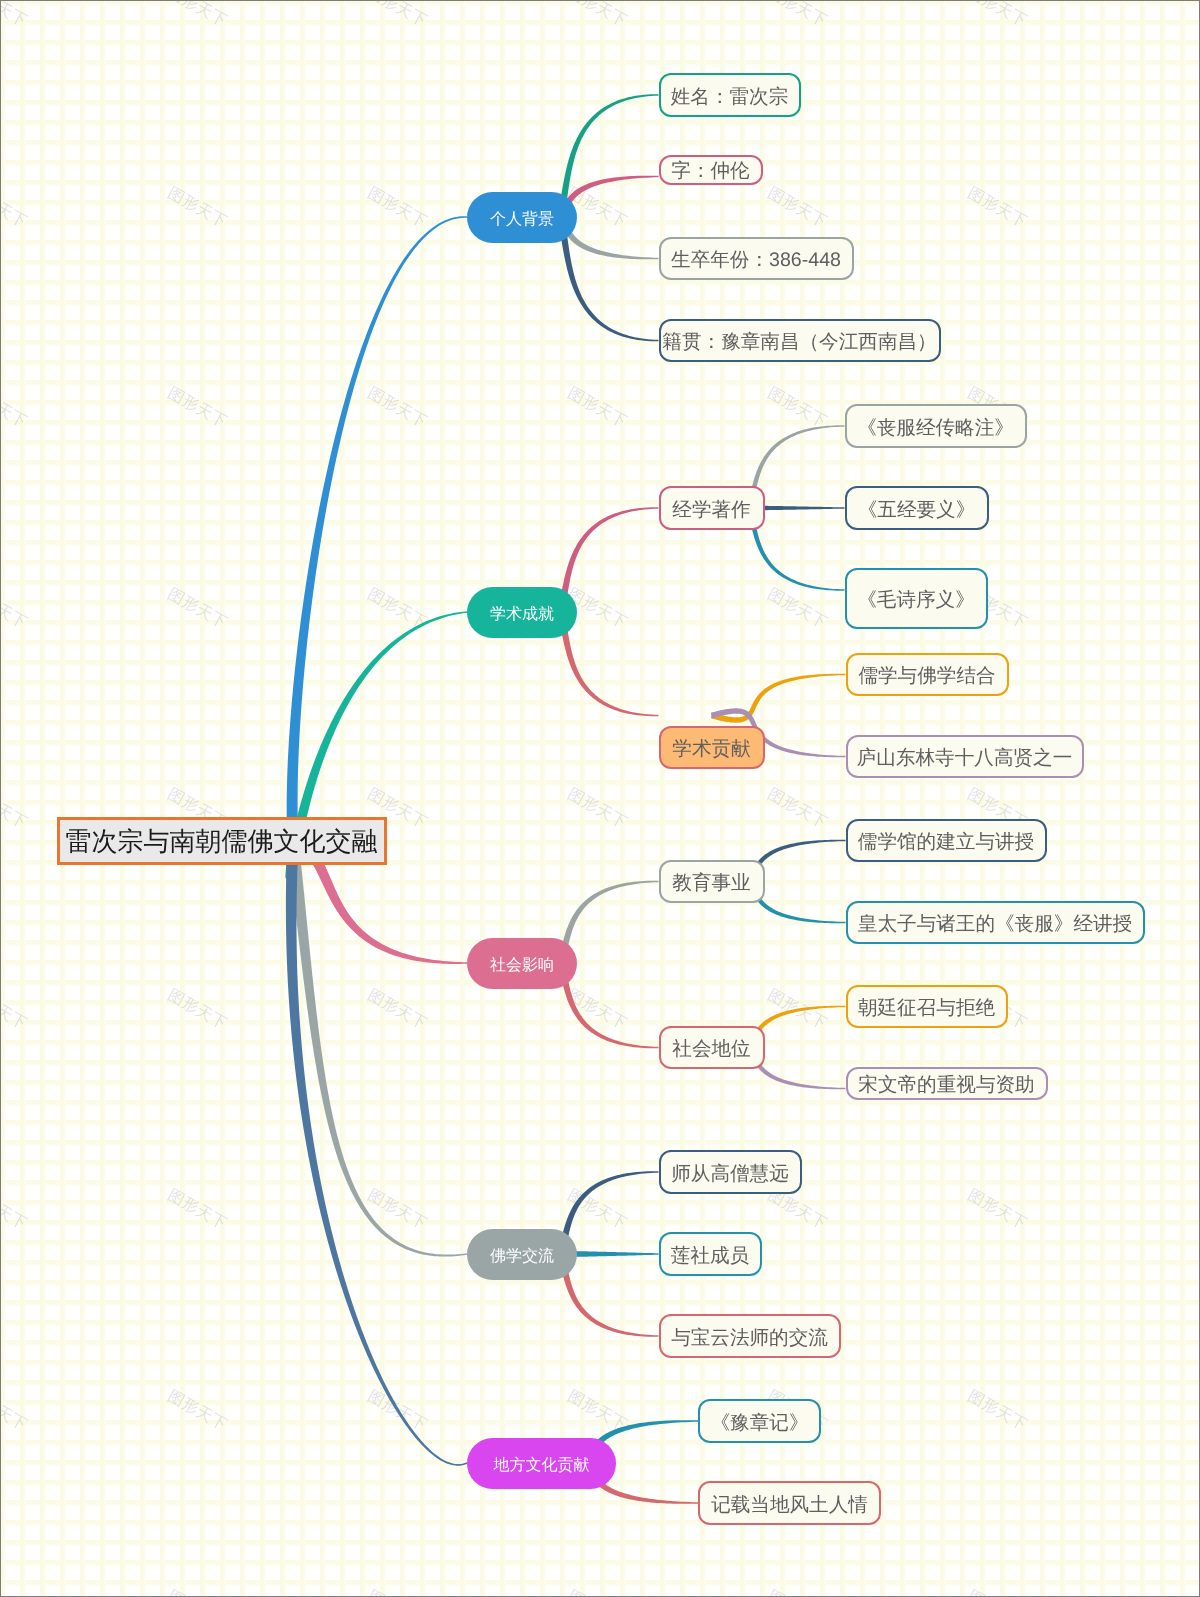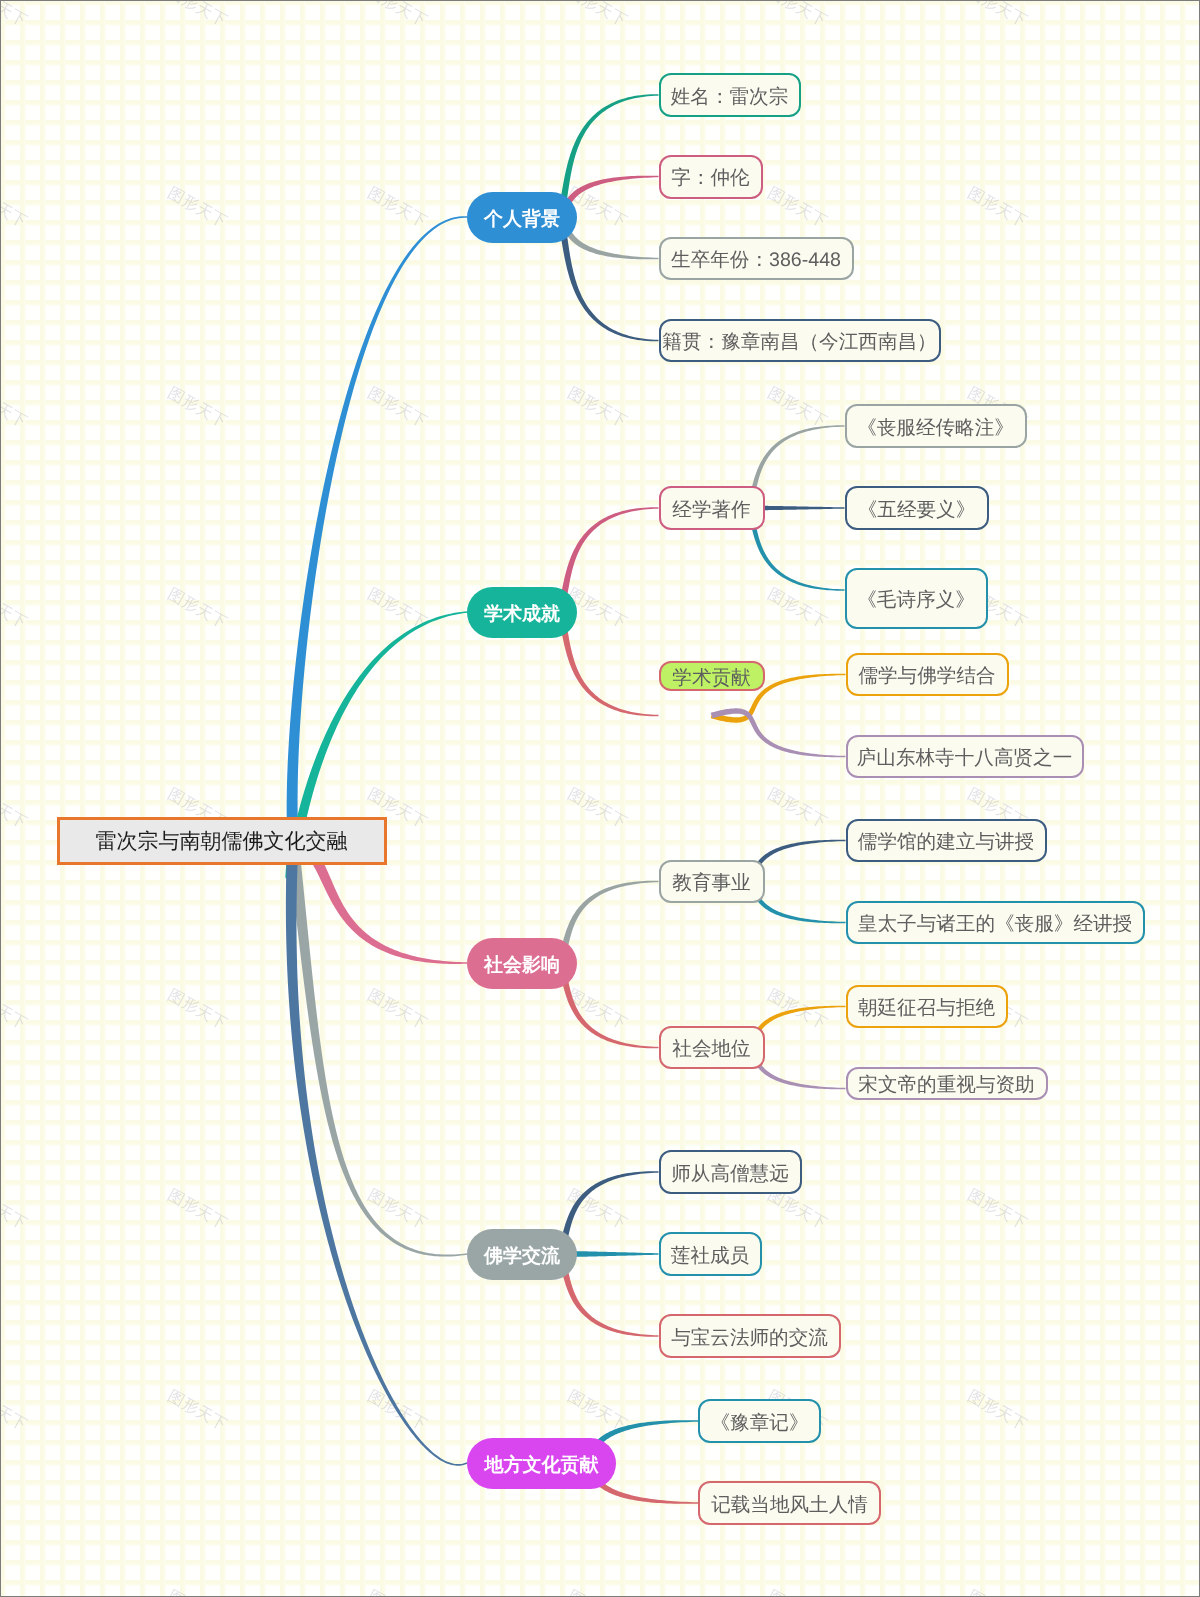--- a/index.html
+++ b/index.html
@@ -16,22 +16,22 @@
       linear-gradient(to bottom, #fbfbe5 0px, #fbfbe5 3.4px, #fdfdf1 5.0px, rgba(255,255,255,0) 6.2px, rgba(255,255,255,0) 20px);
     background-size:20px 20px;
     background-position:-1px -1px;
   }
   #wm{position:absolute;left:0;top:0;width:1198px;height:1595px;overflow:hidden;}
   .wm{position:absolute;color:#8f8fa8;opacity:.25;font-size:16px;letter-spacing:0.2px;
       white-space:nowrap;transform:rotate(29deg);transform-origin:0 0;}
   svg#links{position:absolute;left:0;top:0;}
   .node{position:absolute;box-sizing:border-box;display:flex;align-items:center;
         justify-content:center;white-space:nowrap;line-height:1;}
-  .root{font-size:21px;border:3px solid;padding-top:1px;}
-  .l2{font-size:19px;font-weight:700;border-radius:26px;color:#ffffff;padding-top:5px;}
+  .root{font-size:26px;border:3px solid;padding-top:1px;}
+  .l2{font-size:16px;font-weight:400;border-radius:26px;color:#ffffff;padding-top:5px;}
   .l3{font-size:19.6px;border-radius:12px;border-width:2.9px;border-style:solid;padding-top:5px;}
 </style>
 </head>
 <body>
 
 <div id="page">
   <div id="grid"></div>
   <div id="wm">
       <div class="wm" style="left: -27px; top: -19px;">图形天下</div>
       <div class="wm" style="left: 173px; top: -19px;">图形天下</div>
@@ -114,29 +114,29 @@
       <path d="M521.00,1256.90L523.08,1256.88L525.09,1256.86L527.02,1256.84L528.87,1256.81L530.65,1256.78L532.37,1256.76L534.01,1256.73L535.59,1256.70L537.10,1256.68L538.55,1256.65L539.94,1256.63L541.27,1256.61L542.54,1256.58L543.75,1256.56L544.91,1256.54L546.01,1256.52L547.06,1256.50L548.07,1256.48L549.02,1256.46L549.93,1256.44L550.80,1256.42L551.62,1256.41L552.40,1256.39L553.14,1256.38L553.84,1256.36L554.51,1256.35L555.14,1256.33L555.74,1256.32L556.31,1256.31L556.85,1256.30L557.37,1256.29L557.86,1256.28L558.32,1256.27L558.76,1256.26L559.18,1256.25L559.58,1256.24L559.97,1256.23L560.34,1256.22L560.69,1256.22L561.04,1256.21L561.37,1256.20L561.69,1256.20L562.01,1256.19L562.32,1256.18L562.63,1256.17L562.94,1256.17L563.25,1256.16L563.56,1256.15L563.87,1256.15L564.19,1256.14L564.51,1256.13L564.85,1256.13L565.19,1256.12L565.54,1256.11L565.91,1256.10L566.30,1256.09L566.70,1256.09L567.12,1256.08L567.56,1256.07L568.03,1256.06L568.51,1256.04L569.03,1256.03L569.57,1256.02L570.14,1256.01L570.74,1255.99L571.37,1255.98L572.04,1255.96L572.74,1255.95L573.48,1255.93L574.26,1255.91L575.09,1255.89L575.95,1255.87L576.86,1255.85L577.81,1255.83L578.82,1255.81L579.87,1255.78L580.98,1255.76L582.13,1255.73L583.35,1255.70L584.62,1255.67L585.94,1255.64L587.33,1255.60L588.78,1255.57L590.29,1255.53L591.87,1255.49L593.51,1255.45L595.23,1255.41L597.01,1255.36L598.87,1255.31L600.80,1255.26L602.80,1255.21L604.88,1255.16L607.04,1255.10L609.28,1255.04L611.61,1254.98L614.02,1254.92L616.51,1254.85L619.09,1254.78L621.76,1254.71L624.52,1254.64L627.37,1254.56L630.32,1254.48L633.36,1254.39L636.50,1254.30L639.75,1254.21L643.09,1254.12L646.53,1254.02L650.08,1253.92L653.74,1253.81L657.50,1253.70L657.50,1252.30L653.74,1252.19L650.08,1252.08L646.53,1251.98L643.09,1251.88L639.75,1251.79L636.50,1251.70L633.36,1251.61L630.32,1251.52L627.37,1251.44L624.52,1251.36L621.76,1251.29L619.09,1251.22L616.51,1251.15L614.02,1251.08L611.61,1251.02L609.28,1250.96L607.04,1250.90L604.88,1250.84L602.80,1250.79L600.80,1250.74L598.87,1250.69L597.01,1250.64L595.23,1250.59L593.51,1250.55L591.87,1250.51L590.29,1250.47L588.78,1250.43L587.33,1250.40L585.94,1250.36L584.62,1250.33L583.35,1250.30L582.13,1250.27L580.98,1250.24L579.87,1250.22L578.82,1250.19L577.81,1250.17L576.86,1250.15L575.95,1250.13L575.09,1250.11L574.26,1250.09L573.48,1250.07L572.74,1250.05L572.04,1250.04L571.37,1250.02L570.74,1250.01L570.14,1249.99L569.57,1249.98L569.03,1249.97L568.51,1249.96L568.03,1249.94L567.56,1249.93L567.12,1249.92L566.70,1249.91L566.30,1249.91L565.91,1249.90L565.54,1249.89L565.19,1249.88L564.85,1249.87L564.51,1249.87L564.19,1249.86L563.87,1249.85L563.56,1249.85L563.25,1249.84L562.94,1249.83L562.63,1249.83L562.32,1249.82L562.01,1249.81L561.69,1249.80L561.37,1249.80L561.04,1249.79L560.69,1249.78L560.34,1249.78L559.97,1249.77L559.58,1249.76L559.18,1249.75L558.76,1249.74L558.32,1249.73L557.86,1249.72L557.37,1249.71L556.85,1249.70L556.31,1249.69L555.74,1249.68L555.14,1249.67L554.51,1249.65L553.84,1249.64L553.14,1249.62L552.40,1249.61L551.62,1249.59L550.80,1249.58L549.93,1249.56L549.02,1249.54L548.07,1249.52L547.06,1249.50L546.01,1249.48L544.91,1249.46L543.75,1249.44L542.54,1249.42L541.27,1249.39L539.94,1249.37L538.55,1249.35L537.10,1249.32L535.59,1249.30L534.01,1249.27L532.37,1249.24L530.65,1249.22L528.87,1249.19L527.02,1249.16L525.09,1249.14L523.08,1249.12L521.00,1249.10Z" fill="#2491ac"></path>
       <path d="M522.86,1256.43L524.91,1255.30L526.85,1254.26L528.71,1253.31L530.49,1252.43L532.19,1251.64L533.82,1250.92L535.37,1250.28L536.85,1249.71L538.25,1249.21L539.57,1248.79L540.83,1248.44L542.01,1248.15L543.12,1247.93L544.17,1247.77L545.14,1247.66L546.04,1247.62L546.88,1247.62L547.66,1247.67L548.38,1247.76L549.04,1247.89L549.66,1248.06L550.24,1248.27L550.78,1248.51L551.30,1248.79L551.79,1249.10L552.27,1249.46L552.73,1249.86L553.18,1250.31L553.63,1250.81L554.06,1251.36L554.49,1251.96L554.90,1252.61L555.31,1253.31L555.71,1254.07L556.09,1254.87L556.47,1255.73L556.84,1256.62L557.19,1257.57L557.54,1258.55L557.89,1259.57L558.22,1260.64L558.55,1261.74L558.88,1262.87L559.21,1264.04L559.53,1265.24L559.85,1266.47L560.18,1267.72L560.51,1269.01L560.84,1270.31L561.18,1271.64L561.53,1272.99L561.89,1274.36L562.26,1275.75L562.64,1277.16L563.04,1278.58L563.45,1280.01L563.89,1281.46L564.34,1282.91L564.82,1284.38L565.32,1285.85L565.84,1287.33L566.39,1288.82L566.98,1290.30L567.59,1291.79L568.24,1293.28L568.92,1294.77L569.63,1296.26L570.39,1297.74L571.18,1299.21L572.02,1300.68L572.90,1302.14L573.82,1303.59L574.79,1305.02L575.81,1306.44L576.88,1307.85L578.00,1309.24L579.18,1310.61L580.41,1311.96L581.69,1313.28L583.04,1314.59L584.44,1315.86L585.90,1317.11L587.42,1318.34L589.01,1319.53L590.67,1320.69L592.39,1321.82L594.17,1322.91L596.03,1323.97L597.96,1325.00L599.96,1325.98L602.03,1326.92L604.18,1327.83L606.40,1328.69L608.70,1329.51L611.09,1330.28L613.55,1331.01L616.10,1331.69L618.73,1332.32L621.44,1332.90L624.25,1333.44L627.14,1333.92L630.13,1334.34L633.21,1334.72L636.38,1335.04L639.65,1335.30L643.02,1335.50L646.48,1335.64L650.05,1335.72L653.72,1335.74L657.49,1335.70L657.51,1334.30L653.75,1334.18L650.11,1334.01L646.58,1333.78L643.16,1333.50L639.84,1333.16L636.63,1332.77L633.52,1332.33L630.51,1331.83L627.60,1331.30L624.79,1330.71L622.07,1330.08L619.45,1329.41L616.92,1328.69L614.48,1327.93L612.13,1327.13L609.86,1326.30L607.68,1325.42L605.59,1324.52L603.57,1323.57L601.64,1322.60L599.78,1321.59L597.99,1320.56L596.28,1319.49L594.64,1318.40L593.07,1317.28L591.57,1316.14L590.13,1314.97L588.76,1313.78L587.45,1312.57L586.20,1311.34L585.00,1310.09L583.86,1308.82L582.77,1307.54L581.74,1306.24L580.75,1304.92L579.82,1303.59L578.92,1302.25L578.08,1300.89L577.27,1299.53L576.51,1298.15L575.78,1296.77L575.10,1295.37L574.44,1293.97L573.82,1292.57L573.24,1291.16L572.68,1289.74L572.16,1288.33L571.66,1286.91L571.18,1285.49L570.73,1284.07L570.31,1282.66L569.90,1281.24L569.51,1279.84L569.14,1278.43L568.79,1277.04L568.45,1275.65L568.12,1274.27L567.80,1272.90L567.50,1271.54L567.20,1270.20L566.90,1268.87L566.61,1267.55L566.32,1266.25L566.03,1264.96L565.74,1263.69L565.44,1262.44L565.14,1261.21L564.83,1260.00L564.51,1258.81L564.18,1257.64L563.84,1256.49L563.48,1255.37L563.10,1254.27L562.70,1253.20L562.27,1252.15L561.81,1251.13L561.33,1250.13L560.81,1249.16L560.25,1248.23L559.65,1247.33L559.00,1246.46L558.31,1245.63L557.56,1244.84L556.76,1244.10L555.90,1243.42L554.98,1242.80L554.02,1242.24L553.00,1241.75L551.93,1241.33L550.82,1240.99L549.67,1240.72L548.47,1240.53L547.24,1240.42L545.98,1240.38L544.67,1240.41L543.33,1240.52L541.95,1240.69L540.52,1240.94L539.05,1241.26L537.53,1241.65L535.96,1242.11L534.33,1242.64L532.65,1243.24L530.91,1243.92L529.11,1244.67L527.25,1245.49L525.32,1246.40L523.32,1247.38L521.25,1248.44L519.14,1249.57Z" fill="#d4686e"></path>
       <path d="M286.41,839.74L286.02,848.57L285.69,857.37L285.42,866.13L285.21,874.85L285.05,883.52L284.94,892.15L284.89,900.74L284.88,909.28L284.93,917.77L285.02,926.22L285.16,934.62L285.35,942.97L285.59,951.28L285.88,959.54L286.21,967.75L286.59,975.91L287.01,984.02L287.47,992.08L287.98,1000.09L288.53,1008.05L289.12,1015.96L289.76,1023.82L290.43,1031.62L291.15,1039.37L291.90,1047.07L292.70,1054.71L293.53,1062.30L294.40,1069.83L295.30,1077.31L296.24,1084.73L297.22,1092.10L298.23,1099.40L299.28,1106.66L300.36,1113.85L301.47,1120.99L302.62,1128.06L303.80,1135.08L305.00,1142.04L306.24,1148.94L307.51,1155.77L308.81,1162.55L310.14,1169.26L311.49,1175.91L312.87,1182.50L314.28,1189.03L315.72,1195.49L317.18,1201.89L318.66,1208.22L320.17,1214.49L321.70,1220.70L323.26,1226.84L324.84,1232.91L326.44,1238.91L328.06,1244.85L329.70,1250.72L331.36,1256.52L333.04,1262.25L334.74,1267.91L336.45,1273.51L338.19,1279.03L339.94,1284.48L341.70,1289.86L343.49,1295.17L345.28,1300.41L347.09,1305.58L348.92,1310.67L350.76,1315.69L352.61,1320.63L354.47,1325.50L356.34,1330.30L358.22,1335.01L360.12,1339.66L362.02,1344.23L363.93,1348.72L365.85,1353.13L367.78,1357.46L369.71,1361.72L371.65,1365.90L373.59,1370.00L375.54,1374.02L377.50,1377.96L379.46,1381.82L381.42,1385.59L383.38,1389.29L385.34,1392.90L387.31,1396.43L389.28,1399.88L391.25,1403.25L393.21,1406.53L395.18,1409.72L397.14,1412.84L399.10,1415.86L401.06,1418.80L403.02,1421.66L404.97,1424.43L406.91,1427.11L408.85,1429.70L410.79,1432.20L412.72,1434.62L414.64,1436.95L416.55,1439.19L418.46,1441.33L420.36,1443.39L422.24,1445.36L424.12,1447.23L425.99,1449.02L427.85,1450.71L429.69,1452.30L431.53,1453.81L433.35,1455.22L435.16,1456.53L436.95,1457.76L438.73,1458.88L440.50,1459.91L442.25,1460.84L443.99,1461.68L445.71,1462.41L447.42,1463.05L449.10,1463.59L450.78,1464.03L452.43,1464.36L454.06,1464.59L455.68,1464.72L457.27,1464.75L458.84,1464.67L460.39,1464.49L461.91,1464.19L463.40,1463.80L464.87,1463.29L466.29,1462.69L465.71,1461.31L464.34,1461.86L462.96,1462.31L461.57,1462.65L460.15,1462.90L458.72,1463.04L457.25,1463.09L455.77,1463.04L454.27,1462.89L452.74,1462.65L451.19,1462.30L449.62,1461.86L448.03,1461.32L446.42,1460.69L444.79,1459.96L443.14,1459.13L441.47,1458.20L439.78,1457.18L438.08,1456.06L436.36,1454.85L434.63,1453.54L432.88,1452.14L431.12,1450.64L429.35,1449.05L427.56,1447.36L425.76,1445.58L423.95,1443.71L422.13,1441.75L420.30,1439.69L418.47,1437.55L416.62,1435.31L414.77,1432.99L412.91,1430.57L411.04,1428.07L409.17,1425.47L407.29,1422.79L405.41,1420.02L403.53,1417.17L401.64,1414.23L399.75,1411.20L397.86,1408.08L395.97,1404.89L394.08,1401.60L392.19,1398.24L390.29,1394.79L388.41,1391.25L386.52,1387.64L384.63,1383.94L382.75,1380.16L380.87,1376.30L379.00,1372.36L377.13,1368.34L375.27,1364.24L373.42,1360.06L371.57,1355.80L369.73,1351.46L367.90,1347.05L366.07,1342.56L364.26,1337.99L362.46,1333.35L360.66,1328.63L358.88,1323.84L357.11,1318.97L355.35,1314.03L353.61,1309.01L351.88,1303.92L350.16,1298.76L348.46,1293.53L346.78,1288.23L345.11,1282.85L343.46,1277.40L341.82,1271.89L340.20,1266.30L338.61,1260.65L337.03,1254.93L335.47,1249.13L333.93,1243.28L332.41,1237.35L330.91,1231.36L329.44,1225.30L327.99,1219.18L326.56,1212.99L325.16,1206.73L323.78,1200.42L322.42,1194.04L321.09,1187.59L319.79,1181.08L318.52,1174.52L317.27,1167.89L316.05,1161.19L314.86,1154.44L313.70,1147.63L312.57,1140.76L311.47,1133.83L310.40,1126.84L309.36,1119.79L308.36,1112.68L307.39,1105.52L306.45,1098.30L305.54,1091.03L304.67,1083.70L303.84,1076.31L303.04,1068.87L302.28,1061.37L301.56,1053.82L300.87,1046.22L300.22,1038.57L299.61,1030.86L299.04,1023.10L298.51,1015.29L298.02,1007.43L297.57,999.52L297.17,991.55L296.80,983.54L296.48,975.48L296.20,967.38L295.97,959.22L295.78,951.02L295.64,942.77L295.54,934.47L295.48,926.13L295.48,917.74L295.52,909.31L295.61,900.83L295.75,892.31L295.93,883.74L296.17,875.13L296.45,866.48L296.78,857.79L297.17,849.05L297.59,840.26Z" fill="#4d76a0"></path>
       <path d="M539.58,1465.79L541.99,1466.36L544.32,1466.88L546.57,1467.36L548.74,1467.80L550.83,1468.20L552.85,1468.57L554.78,1468.89L556.64,1469.17L558.43,1469.42L560.16,1469.63L561.81,1469.81L563.40,1469.95L564.93,1470.05L566.40,1470.13L567.81,1470.16L569.16,1470.17L570.46,1470.14L571.71,1470.08L572.91,1469.98L574.07,1469.85L575.18,1469.69L576.25,1469.49L577.27,1469.26L578.26,1469.00L579.21,1468.70L580.11,1468.37L580.99,1468.01L581.82,1467.61L582.62,1467.19L583.37,1466.73L584.10,1466.24L584.78,1465.73L585.43,1465.19L586.04,1464.63L586.62,1464.06L587.17,1463.46L587.69,1462.86L588.17,1462.24L588.64,1461.61L589.07,1460.97L589.49,1460.32L589.89,1459.67L590.28,1459.01L590.65,1458.35L591.01,1457.68L591.37,1457.01L591.72,1456.34L592.07,1455.66L592.42,1454.98L592.76,1454.30L593.12,1453.61L593.48,1452.93L593.84,1452.24L594.22,1451.55L594.61,1450.86L595.01,1450.17L595.43,1449.48L595.87,1448.78L596.33,1448.09L596.81,1447.39L597.31,1446.69L597.84,1446.00L598.40,1445.30L598.99,1444.60L599.61,1443.90L600.27,1443.20L600.96,1442.50L601.70,1441.80L602.47,1441.10L603.30,1440.41L604.16,1439.71L605.08,1439.01L606.05,1438.32L607.07,1437.63L608.14,1436.95L609.28,1436.27L610.47,1435.59L611.73,1434.92L613.05,1434.25L614.44,1433.60L615.90,1432.94L617.43,1432.30L619.03,1431.67L620.71,1431.05L622.46,1430.44L624.29,1429.84L626.20,1429.25L628.20,1428.67L630.28,1428.11L632.45,1427.56L634.71,1427.03L637.05,1426.52L639.49,1426.02L642.03,1425.53L644.66,1425.07L647.39,1424.62L650.22,1424.20L653.15,1423.79L656.18,1423.41L659.32,1423.04L662.57,1422.70L665.93,1422.38L669.40,1422.08L672.99,1421.81L676.69,1421.56L680.51,1421.33L684.45,1421.14L688.51,1420.96L692.69,1420.82L697.00,1420.70L697.00,1419.30L692.68,1419.22L688.48,1419.17L684.40,1419.16L680.44,1419.18L676.60,1419.23L672.87,1419.32L669.25,1419.43L665.74,1419.58L662.34,1419.75L659.05,1419.96L655.86,1420.19L652.78,1420.45L649.79,1420.73L646.90,1421.04L644.11,1421.38L641.41,1421.74L638.81,1422.12L636.29,1422.53L633.87,1422.96L631.53,1423.41L629.27,1423.88L627.10,1424.37L625.00,1424.89L622.99,1425.42L621.05,1425.97L619.18,1426.54L617.39,1427.12L615.67,1427.72L614.02,1428.34L612.43,1428.98L610.91,1429.63L609.45,1430.29L608.05,1430.97L606.72,1431.66L605.44,1432.36L604.21,1433.08L603.04,1433.81L601.92,1434.54L600.86,1435.29L599.84,1436.05L598.87,1436.81L597.95,1437.58L597.07,1438.36L596.23,1439.14L595.44,1439.92L594.68,1440.71L593.96,1441.50L593.28,1442.29L592.64,1443.08L592.02,1443.87L591.44,1444.65L590.89,1445.43L590.36,1446.20L589.86,1446.97L589.38,1447.73L588.92,1448.48L588.48,1449.21L588.06,1449.94L587.66,1450.65L587.27,1451.35L586.89,1452.03L586.52,1452.69L586.16,1453.34L585.80,1453.97L585.45,1454.58L585.11,1455.16L584.76,1455.73L584.42,1456.27L584.07,1456.79L583.73,1457.29L583.38,1457.76L583.03,1458.21L582.67,1458.64L582.30,1459.04L581.93,1459.42L581.54,1459.78L581.14,1460.12L580.73,1460.43L580.30,1460.74L579.84,1461.02L579.36,1461.29L578.85,1461.54L578.31,1461.78L577.73,1462.00L577.11,1462.20L576.44,1462.38L575.73,1462.55L574.96,1462.70L574.15,1462.82L573.27,1462.92L572.34,1462.99L571.35,1463.04L570.30,1463.06L569.19,1463.06L568.01,1463.02L566.77,1462.95L565.45,1462.85L564.07,1462.71L562.62,1462.54L561.09,1462.34L559.49,1462.10L557.81,1461.82L556.06,1461.50L554.22,1461.15L552.30,1460.76L550.30,1460.33L548.22,1459.86L546.05,1459.35L543.79,1458.80L541.42,1458.21Z" fill="#2491ac"></path>
       <path d="M541.38,1465.80L543.75,1465.24L546.01,1464.71L548.18,1464.22L550.27,1463.78L552.27,1463.36L554.19,1462.99L556.03,1462.65L557.78,1462.35L559.46,1462.08L561.07,1461.85L562.60,1461.66L564.05,1461.50L565.44,1461.36L566.76,1461.27L568.01,1461.20L569.19,1461.16L570.31,1461.15L571.36,1461.17L572.36,1461.22L573.29,1461.29L574.17,1461.38L574.99,1461.50L575.76,1461.64L576.48,1461.80L577.15,1461.98L577.78,1462.17L578.36,1462.38L578.91,1462.61L579.42,1462.85L579.91,1463.10L580.36,1463.37L580.79,1463.66L581.21,1463.96L581.60,1464.28L581.99,1464.62L582.36,1464.98L582.72,1465.36L583.08,1465.76L583.43,1466.19L583.77,1466.63L584.12,1467.10L584.46,1467.60L584.80,1468.11L585.14,1468.65L585.49,1469.20L585.83,1469.78L586.19,1470.38L586.55,1470.99L586.92,1471.62L587.30,1472.27L587.69,1472.94L588.09,1473.62L588.51,1474.31L588.95,1475.01L589.41,1475.73L589.89,1476.45L590.39,1477.18L590.92,1477.92L591.48,1478.66L592.06,1479.41L592.68,1480.16L593.32,1480.92L594.01,1481.67L594.72,1482.42L595.48,1483.17L596.28,1483.92L597.11,1484.67L597.99,1485.41L598.92,1486.14L599.89,1486.87L600.90,1487.59L601.97,1488.30L603.09,1489.00L604.26,1489.69L605.48,1490.37L606.76,1491.04L608.10,1491.69L609.49,1492.34L610.95,1492.97L612.47,1493.59L614.05,1494.19L615.70,1494.78L617.42,1495.35L619.21,1495.90L621.08,1496.44L623.01,1496.96L625.03,1497.47L627.12,1497.95L629.29,1498.42L631.55,1498.87L633.88,1499.29L636.31,1499.70L638.82,1500.08L641.43,1500.45L644.12,1500.79L646.91,1501.10L649.80,1501.39L652.78,1501.66L655.87,1501.90L659.06,1502.12L662.35,1502.31L665.75,1502.47L669.25,1502.61L672.87,1502.71L676.60,1502.79L680.44,1502.83L684.40,1502.85L688.48,1502.83L692.68,1502.78L697.00,1502.70L697.00,1501.30L692.69,1501.18L688.51,1501.04L684.45,1500.87L680.51,1500.68L676.69,1500.46L672.99,1500.22L669.40,1499.95L665.93,1499.66L662.57,1499.35L659.32,1499.02L656.18,1498.67L653.14,1498.30L650.21,1497.91L647.38,1497.50L644.65,1497.07L642.01,1496.63L639.48,1496.17L637.04,1495.69L634.69,1495.19L632.43,1494.68L630.26,1494.16L628.18,1493.62L626.18,1493.07L624.27,1492.51L622.43,1491.94L620.68,1491.35L619.00,1490.75L617.39,1490.15L615.86,1489.54L614.40,1488.92L613.01,1488.29L611.69,1487.65L610.43,1487.01L609.24,1486.36L608.10,1485.71L607.02,1485.06L606.00,1484.40L605.03,1483.74L604.12,1483.08L603.25,1482.42L602.43,1481.75L601.65,1481.09L600.92,1480.42L600.22,1479.75L599.57,1479.09L598.95,1478.42L598.36,1477.76L597.80,1477.10L597.27,1476.43L596.77,1475.77L596.29,1475.11L595.84,1474.45L595.40,1473.79L594.98,1473.13L594.58,1472.48L594.19,1471.82L593.81,1471.17L593.45,1470.51L593.09,1469.86L592.73,1469.21L592.38,1468.56L592.04,1467.91L591.69,1467.27L591.34,1466.62L590.98,1465.98L590.62,1465.35L590.24,1464.71L589.85,1464.08L589.45,1463.46L589.03,1462.84L588.59,1462.22L588.12,1461.62L587.63,1461.03L587.11,1460.44L586.56,1459.88L585.98,1459.32L585.37,1458.79L584.72,1458.28L584.03,1457.79L583.31,1457.33L582.55,1456.89L581.76,1456.49L580.93,1456.11L580.06,1455.76L579.16,1455.45L578.22,1455.17L577.24,1454.92L576.22,1454.70L575.15,1454.51L574.05,1454.36L572.90,1454.24L571.70,1454.14L570.46,1454.08L569.16,1454.05L567.81,1454.06L566.40,1454.09L564.94,1454.16L563.42,1454.26L561.83,1454.39L560.18,1454.56L558.46,1454.76L556.67,1454.99L554.81,1455.26L552.88,1455.57L550.87,1455.91L548.78,1456.29L546.61,1456.70L544.36,1457.16L542.03,1457.66L539.62,1458.20Z" fill="#d4686e"></path>
     </svg>
   <div id="nodes">
       <div class="node root" style="left: 55.5px; top: 816px; width: 330px; height: 47.5px; background: rgb(233, 233, 233); border-color: rgb(232, 118, 44); color: rgb(27, 27, 27);">雷次宗与南朝儒佛文化交融</div>
       <div class="node l2" style="left: 466px; top: 190.5px; width: 110px; height: 51px; background: rgb(46, 143, 212);">个人背景</div>
       <div class="node l3" style="left: 657.5px; top: 72.25px; width: 142px; height: 43.5px; border-color: rgb(22, 160, 133); background: rgb(251, 251, 240); color: rgb(94, 94, 94);">姓名：雷次宗</div>
-      <div class="node l3" style="left: 657.5px; top: 153.75px; width: 104px; height: 44px; border-color: rgb(205, 93, 129); background: rgb(251, 251, 240); color: rgb(94, 94, 94);">字：仲伦</div>
+      <div class="node l3" style="left: 657.5px; top: 153.75px; width: 104px; height: 30px; border-color: rgb(205, 93, 129); background: rgb(251, 251, 240); color: rgb(94, 94, 94);">字：仲伦</div>
       <div class="node l3" style="left: 657.5px; top: 235.75px; width: 195px; height: 43.5px; border-color: rgb(154, 165, 163); background: rgb(251, 251, 240); color: rgb(94, 94, 94);">生卒年份：386-448</div>
       <div class="node l3" style="left: 657.5px; top: 317.75px; width: 282px; height: 43.5px; border-color: rgb(61, 93, 128); background: rgb(251, 251, 240); color: rgb(94, 94, 94);">籍贯：豫章南昌（今江西南昌）</div>
       <div class="node l2" style="left: 466px; top: 585.5px; width: 110px; height: 51px; background: rgb(22, 180, 154);">学术成就</div>
       <div class="node l3" style="left: 657.5px; top: 485.25px; width: 106px; height: 43.5px; border-color: rgb(205, 93, 129); background: rgb(251, 251, 240); color: rgb(94, 94, 94);">经学著作</div>
       <div class="node l3" style="left: 843.5px; top: 403.25px; width: 182px; height: 43.5px; border-color: rgb(154, 165, 163); background: rgb(251, 251, 240); color: rgb(94, 94, 94);">《丧服经传略注》</div>
       <div class="node l3" style="left: 843.5px; top: 485.25px; width: 144px; height: 43.5px; border-color: rgb(61, 93, 128); background: rgb(251, 251, 240); color: rgb(94, 94, 94);">《五经要义》</div>
       <div class="node l3" style="left: 843.5px; top: 567.25px; width: 143px; height: 61px; border-color: rgb(36, 145, 172); background: rgb(251, 251, 240); color: rgb(94, 94, 94);">《毛诗序义》</div>
-      <div class="node l3" style="left: 657.5px; top: 660px; width: 106px; height: 30px; border-color: rgb(212, 104, 110); background: #bef264; color: rgb(94, 94, 94);">学术贡献</div>
+      <div class="node l3" style="left: 657.5px; top: 725px; width: 106px; height: 43px; border-color: rgb(212, 104, 110); background: #fdba74; color: rgb(94, 94, 94);">学术贡献</div>
       <div class="node l3" style="left: 844.5px; top: 651.75px; width: 163px; height: 43.5px; border-color: rgb(235, 162, 13); background: rgb(251, 251, 240); color: rgb(94, 94, 94);">儒学与佛学结合</div>
       <div class="node l3" style="left: 844.5px; top: 733.75px; width: 238px; height: 43.5px; border-color: rgb(169, 143, 180); background: rgb(251, 251, 240); color: rgb(94, 94, 94);">庐山东林寺十八高贤之一</div>
       <div class="node l2" style="left: 466px; top: 936.5px; width: 110px; height: 51px; background: rgb(220, 110, 146);">社会影响</div>
       <div class="node l3" style="left: 657.5px; top: 858.75px; width: 106px; height: 43.5px; border-color: rgb(154, 165, 163); background: rgb(251, 251, 240); color: rgb(94, 94, 94); font-family: Liberation Serif, serif;">教育事业</div>
       <div class="node l3" style="left: 844.5px; top: 817.75px; width: 201px; height: 43.5px; border-color: rgb(61, 93, 128); background: rgb(251, 251, 240); color: rgb(94, 94, 94);">儒学馆的建立与讲授</div>
       <div class="node l3" style="left: 844.5px; top: 899.75px; width: 299px; height: 43.5px; border-color: rgb(36, 145, 172); background: rgb(251, 251, 240); color: rgb(94, 94, 94);">皇太子与诸王的《丧服》经讲授</div>
       <div class="node l3" style="left: 657.5px; top: 1024.75px; width: 106px; height: 43.5px; border-color: rgb(212, 104, 110); background: rgb(251, 251, 240); color: rgb(94, 94, 94);">社会地位</div>
       <div class="node l3" style="left: 844.5px; top: 983.75px; width: 162px; height: 43.5px; border-color: rgb(235, 162, 13); background: rgb(251, 251, 240); color: rgb(94, 94, 94);">朝廷征召与拒绝</div>
       <div class="node l3" style="left: 844.5px; top: 1065.75px; width: 202px; height: 33px; border-color: rgb(169, 143, 180); background: rgb(251, 251, 240); color: rgb(94, 94, 94);">宋文帝的重视与资助</div>
       <div class="node l2" style="left: 466px; top: 1227.5px; width: 110px; height: 51px; background: rgb(154, 166, 166);">佛学交流</div>

